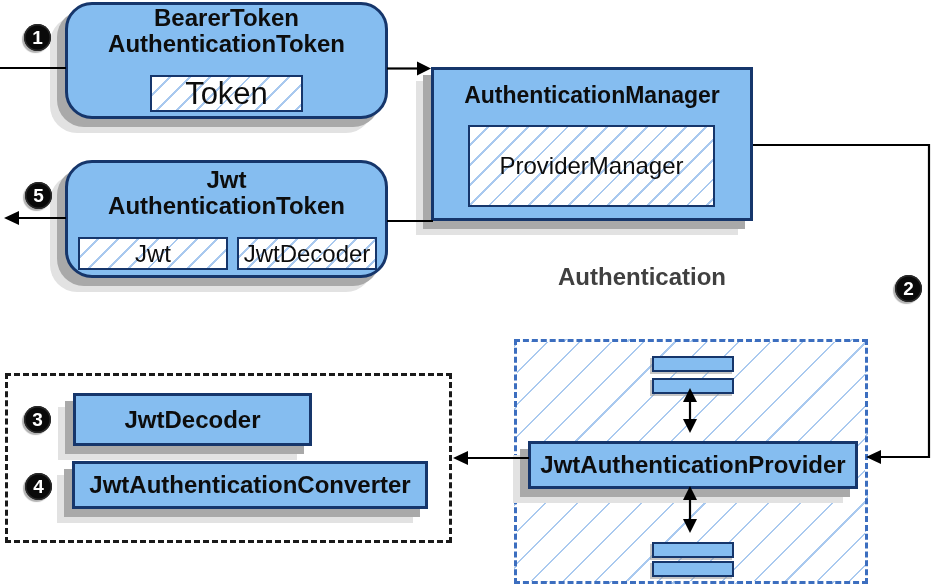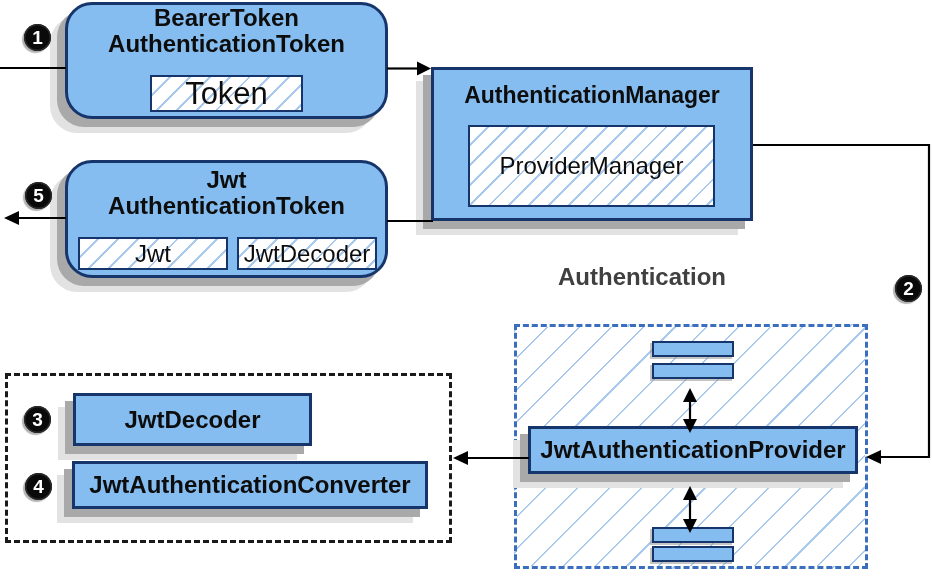--- a/index.html
+++ b/index.html
@@ -138,21 +138,21 @@
     </div>
     <div class="hatch" style="left:169px; top:74px; width:140px; height:33px; font-size:24px;">
       <span>JwtDecoder</span>
     </div>
   </div>
 
   <div class="caption" style="left:558px; top:264px; width:264px;">
     <div>Authentication</div>
   </div>
 
-  <div class="dashed-blue" style="left:514px; top:324px; width:354px; height:245px;">
+  <div class="dashed-blue" style="left:514px; top:339px; width:354px; height:245px;">
     <div class="bar" style="left:135px; top:14px;"></div>
     <div class="bar" style="left:135px; top:36px;"></div>
     <div class="node shadow2 flexc" style="left:11px; top:99px; width:330px; height:48px; font-size:24px;">
       <span>JwtAuthenticationProvider</span>
     </div>
     <div class="bar" style="left:135px; top:200px;"></div>
     <div class="bar" style="left:135px; top:219px;"></div>
   </div>
 
   <div class="dashed-black" style="left:5px; top:373px; width:447px; height:170px;">

